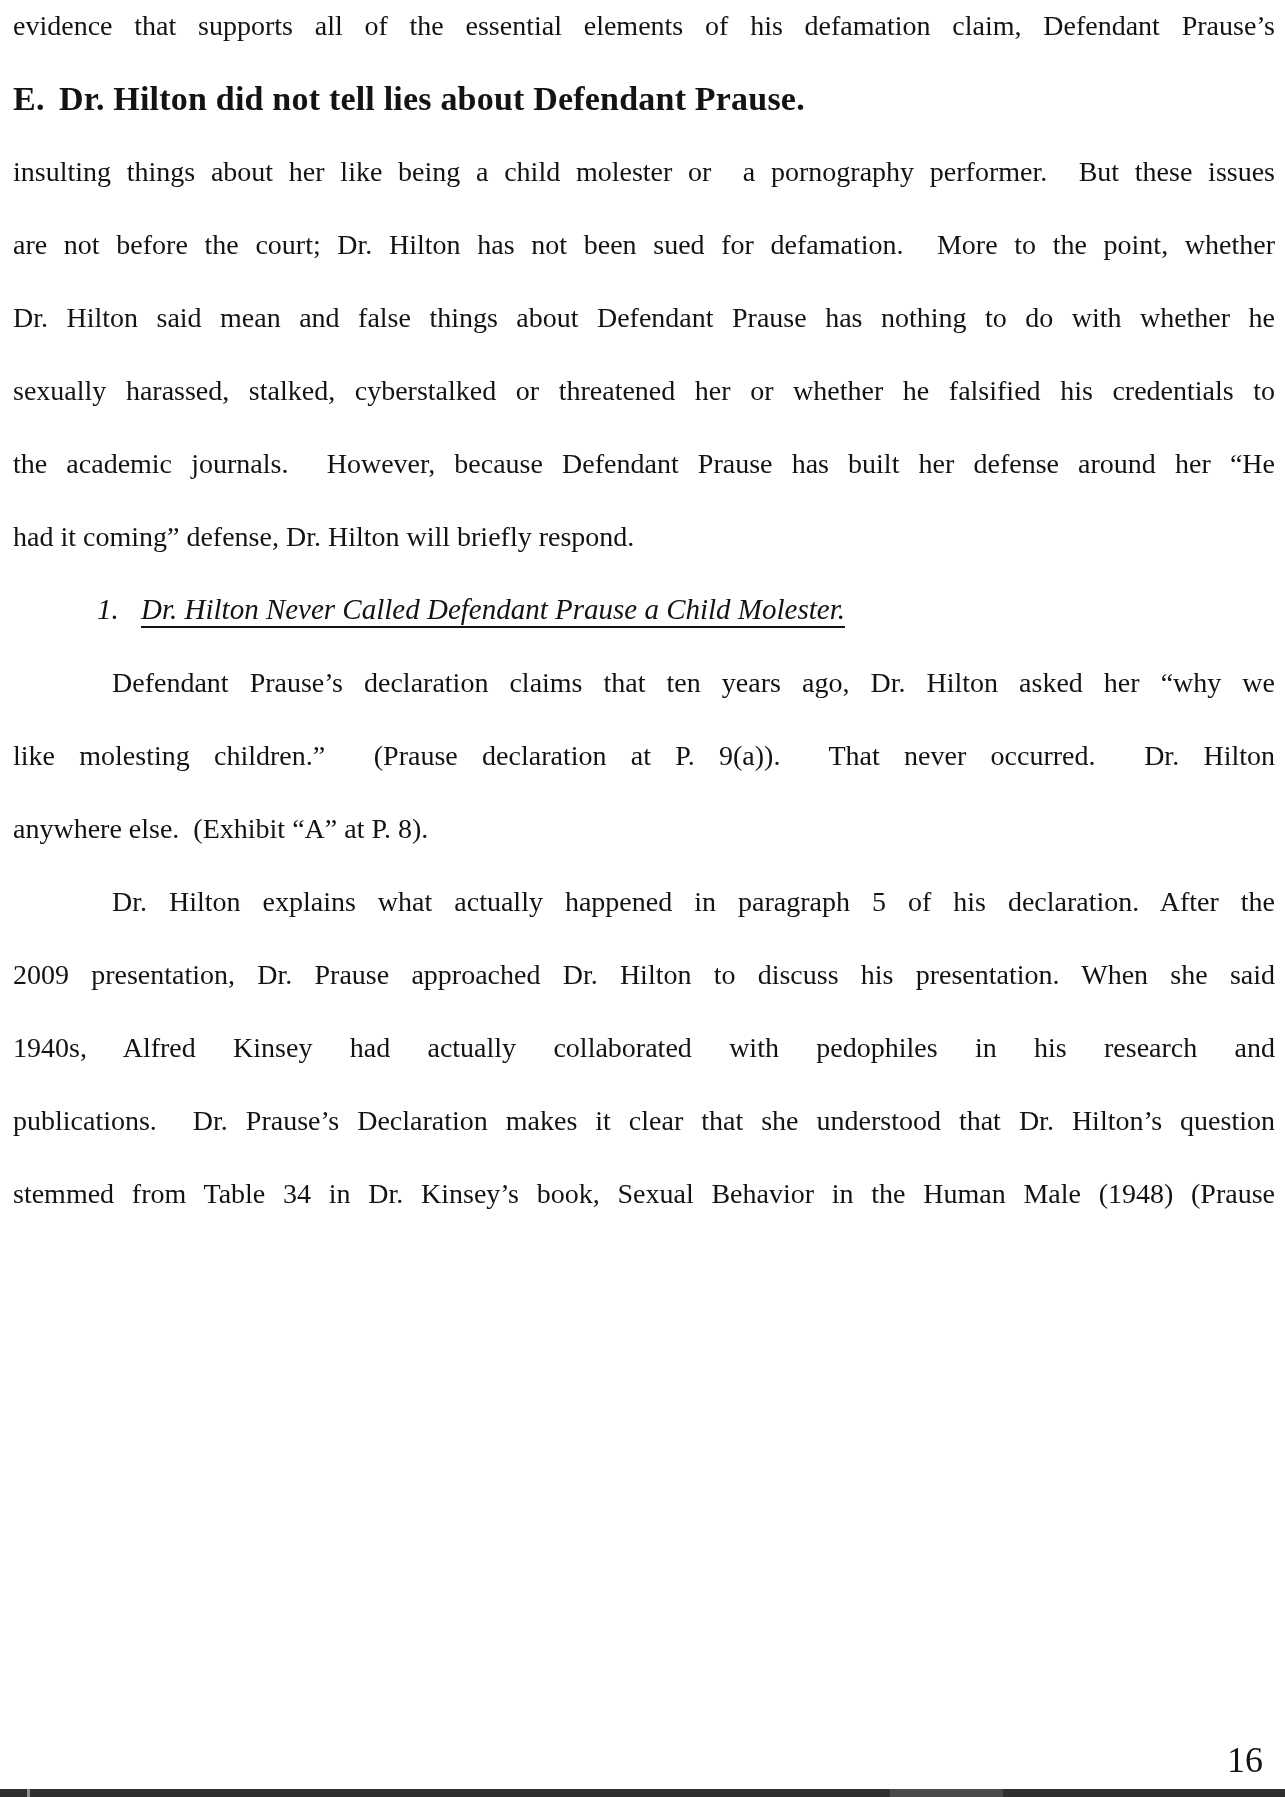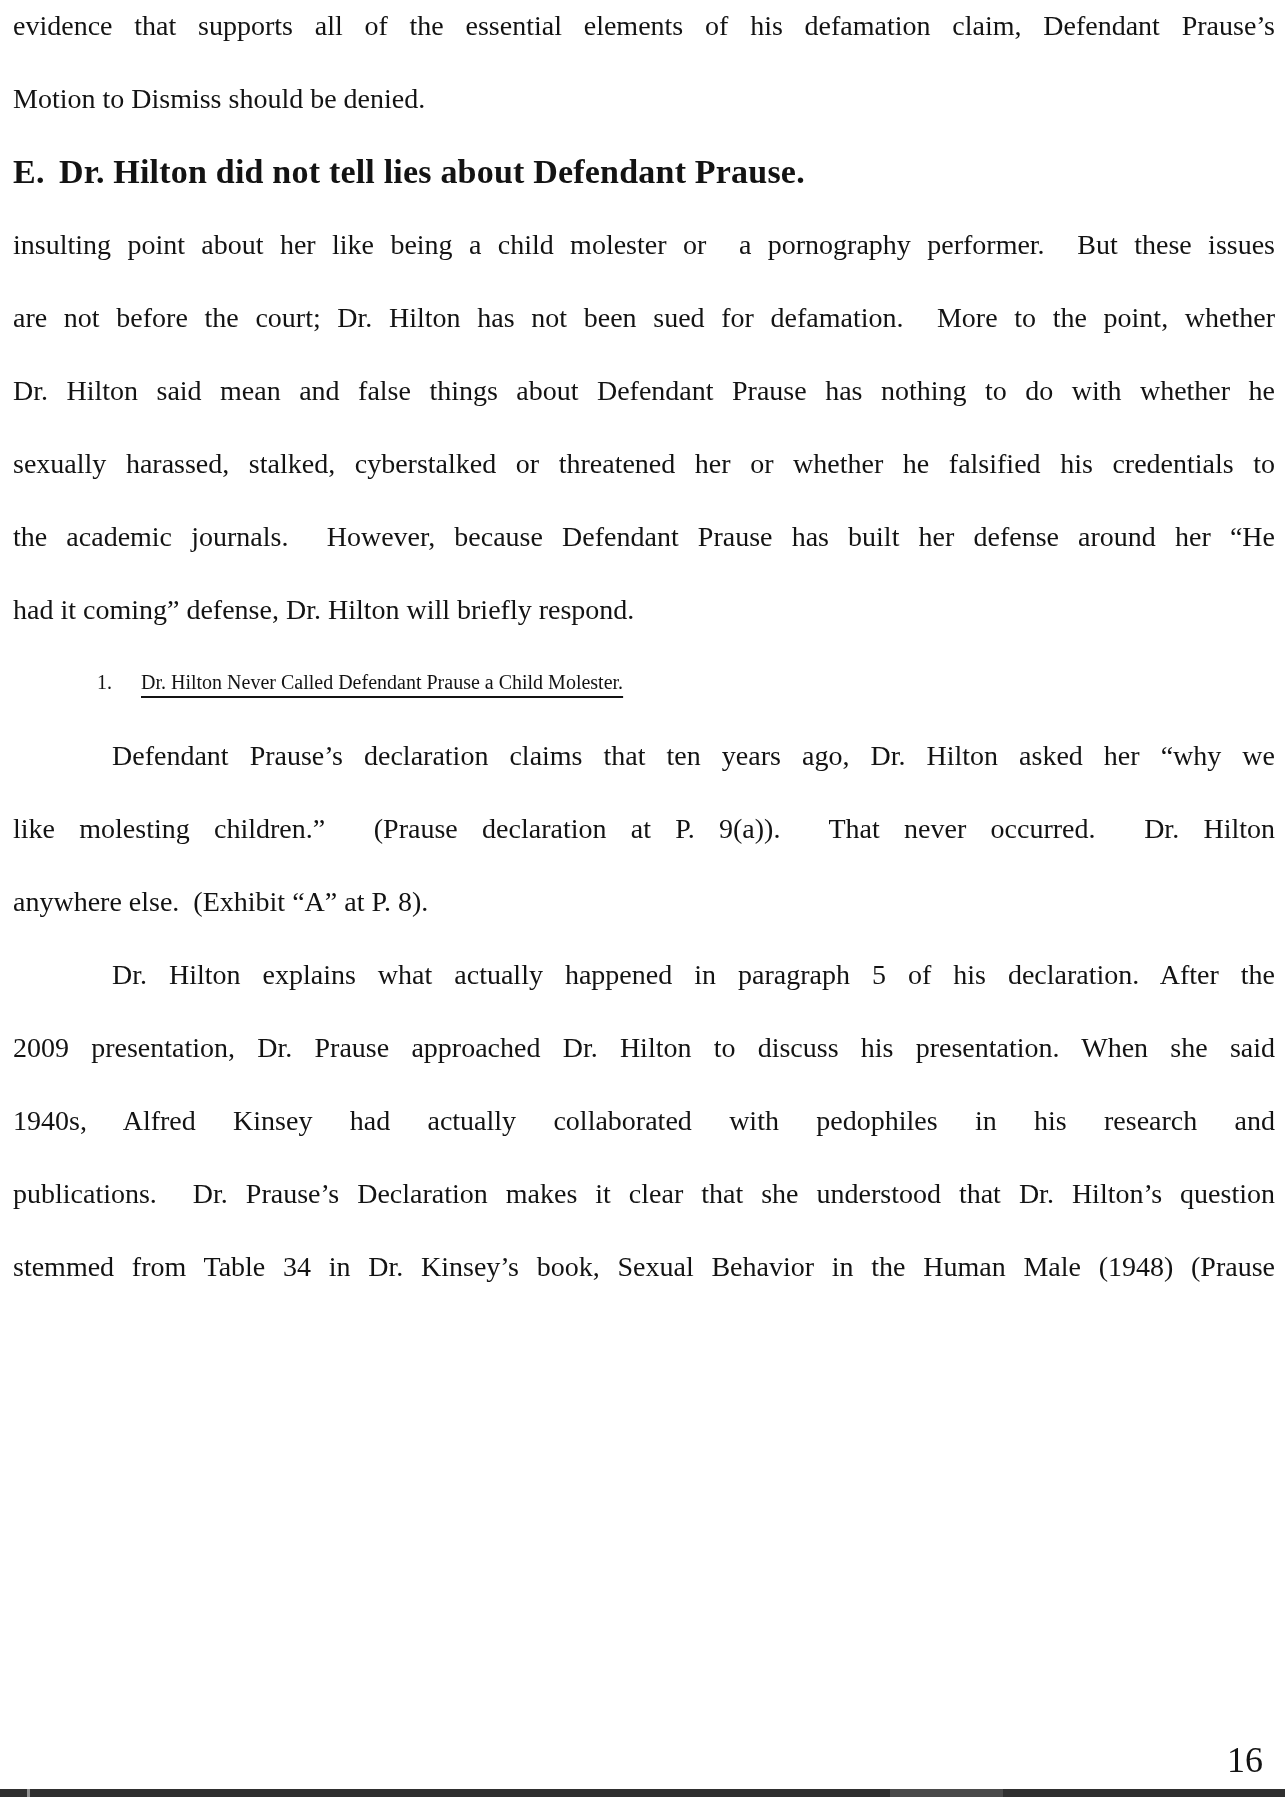--- a/index.html
+++ b/index.html
@@ -20,21 +20,21 @@
     height: 73px;
     line-height: 73px;
     font-size: 28px;
     white-space: pre-wrap;
   }
   .justify { text-align: justify; text-align-last: justify; }
   .left { text-align: left; }
   .indent { text-indent: 99px; }
   .heading { font-weight: bold; font-size: 34px; letter-spacing: 0.2px; }
   .heading .prefix { display: inline-block; min-width: 46px; }
-  .sub { padding-left: 84px; font-size: 20px; }
+  .sub { font-style: italic; padding-left: 84px; font-size: 29px; }
   .sub .prefix { display: inline-block; min-width: 44px; }
   .sub .utext {
     text-decoration: underline;
     text-decoration-thickness: 2px;
     text-underline-offset: 7px;
     text-decoration-skip-ink: none;
   }
   .page-number {
     position: absolute;
     top: 1746px; right: 22px;
@@ -58,23 +58,22 @@
     left: 27px; top: 0;
     width: 3px; height: 8px;
     background: #8f8f8f;
   }
 </style>
 </head>
 <body>
 
 <div class="doc">
   <div class="line justify">evidence that supports all of the essential elements of his defamation claim, Defendant Prause’s</div>
-  <div class="line left">Motion to Dismiss should be denied.</div>
   <div class="line heading"><span class="prefix">E.</span><span>Dr. Hilton did not tell lies about Defendant Prause.</span></div>
-  <div class="line justify">insulting point about her like being a child molester or  a pornography performer.  But these issues</div>
+  <div class="line justify">insulting things about her like being a child molester or  a pornography performer.  But these issues</div>
   <div class="line justify">are not before the court; Dr. Hilton has not been sued for defamation.  More to the point, whether</div>
   <div class="line justify">Dr. Hilton said mean and false things about Defendant Prause has nothing to do with whether he</div>
   <div class="line justify">sexually harassed, stalked, cyberstalked or threatened her or whether he falsified his credentials to</div>
   <div class="line justify">the academic journals.  However, because Defendant Prause has built her defense around her “He</div>
   <div class="line left">had it coming” defense, Dr. Hilton will briefly respond.</div>
   <div class="line sub"><span class="prefix">1.</span><span class="utext">Dr. Hilton Never Called Defendant Prause a Child Molester.</span></div>
   <div class="line justify indent">Defendant Prause’s declaration claims that ten years ago, Dr. Hilton asked her “why we</div>
   <div class="line justify">like molesting children.”  (Prause declaration at P. 9(a)).  That never occurred.  Dr. Hilton</div>
   <div class="line left">anywhere else.  (Exhibit “A” at P. 8).</div>
   <div class="line justify indent">Dr. Hilton explains what actually happened in paragraph 5 of his declaration. After the</div>

